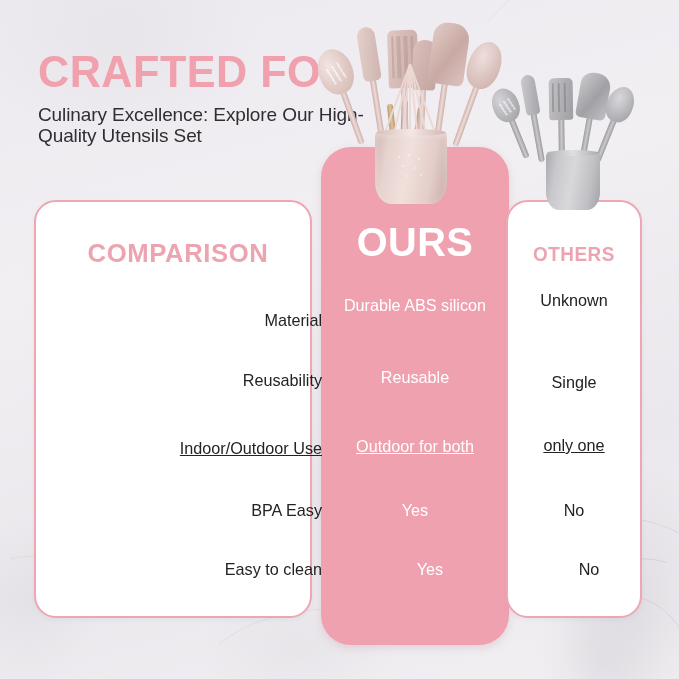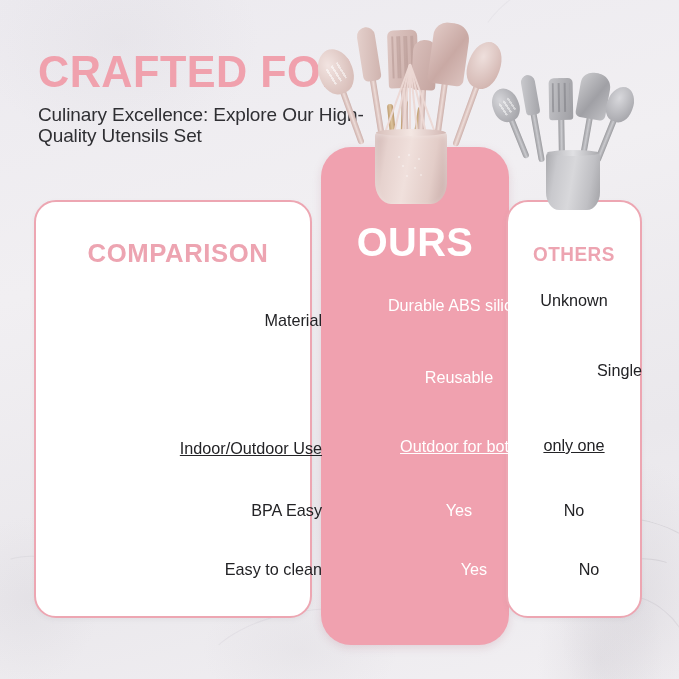--- a/index.html
+++ b/index.html
@@ -259,31 +259,31 @@
   .cell {
     position: absolute;
     width: 100%;
     font-family: "Liberation Sans", sans-serif;
     font-size: 16.2px;
     line-height: 20px;
     color: #232326;
     text-align: center;
   }
   #col-left .cell { text-align: right; }
-  #col-mid  .cell { color: #ffffff; margin-left: 44px; }
+  #col-mid  .cell { color: #ffffff; }
 
   
   .r0 { top: 110px; }
   .r1 { top: 170px; }
   .r2 { top: 238px; text-decoration: underline; }
   .r3 { top: 300px; }
   .r4 { top: 359px; padding-left: 30px; }
 
   #col-right .r0 { top: 90px; }
-  #col-right .r1 { top: 160px; text-align: right; }
+  #col-right .r1 { top: 172px; }
   #col-right .r2 { top: 235px; }
   #col-right .r3 { top: 300px; }
   #col-right .r4 { top: 359px; }
 
   #col-mid .r0 { top: 95px; }
   #col-mid .r1 { top: 167px; }
   #col-mid .r2 { top: 236px; }
   #col-mid .r3 { top: 300px; }
   #col-mid .r4 { top: 359px; }
 </style>
@@ -374,20 +374,21 @@
     <div class="ut gy gy5">
       <div class="handle"></div>
         <div class="head"></div>
     </div>
     <div id="grey-crock" class="crock"></div>
   </div>
 
   <div id="col-left" class="col">
     <div class="hdr" id="hdr-comparison">COMPARISON</div>
     <div class="cell r0">Material</div>
+    <div class="cell r1">Reusability</div>
     <div class="cell r2">Indoor/Outdoor Use</div>
     <div class="cell r3">BPA Easy</div>
     <div class="cell r4">Easy to clean</div>
   </div>
 
   <div id="col-mid" class="col">
     <div class="hdr" id="hdr-ours">OURS</div>
     <div class="cell r0">Durable ABS silicon</div>
     <div class="cell r1">Reusable</div>
     <div class="cell r2">Outdoor for both</div>

